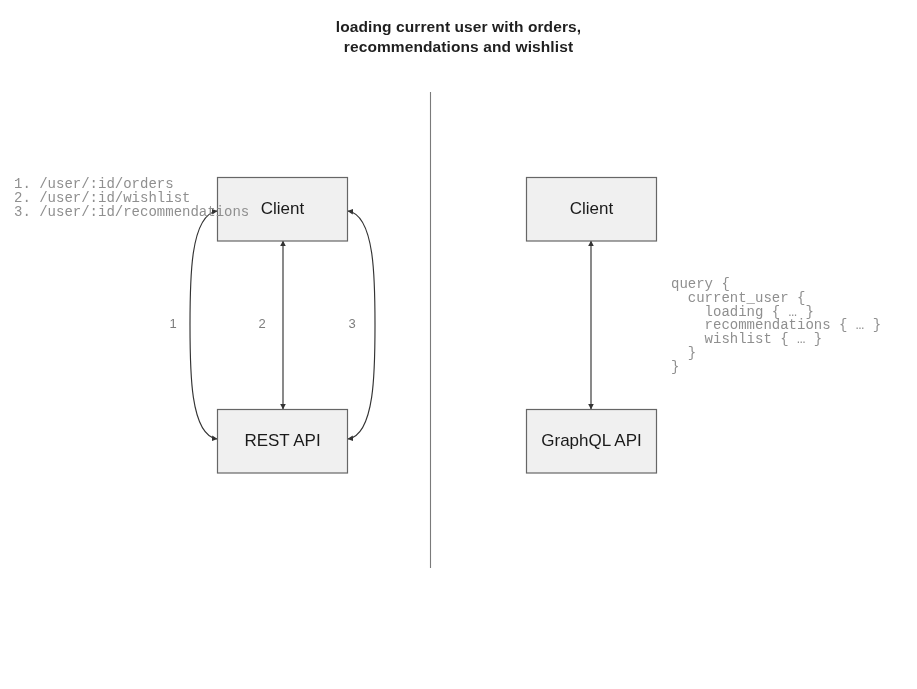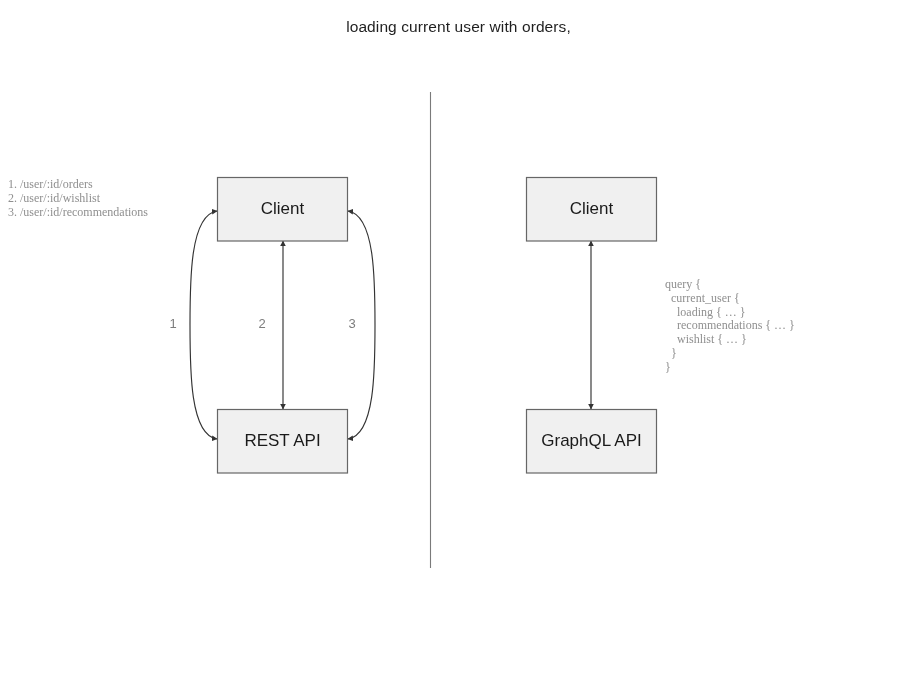--- a/index.html
+++ b/index.html
@@ -30,21 +30,21 @@
     position: absolute;
     left: 0;
     top: 17px;
     width: 917px;
     text-align: center;
     font-size: 15.5px;
     line-height: 20px;
     color: #1f1f1f;
     letter-spacing: 0.1px;
   }
-  .title .line { display: block; }
+  .title .line { display: block; font-weight: bold; }
 
   
   svg.diagram {
     position: absolute;
     left: 0; top: 0;
     width: 917px;
     height: 689px;
     overflow: visible;
   }
 
@@ -73,42 +73,44 @@
     font-family: "Liberation Sans", sans-serif;
     font-size: 13px;
     fill: #7d7d7d;
     text-anchor: middle;
     dominant-baseline: middle;
   }
 
   
   .code-block {
     position: absolute;
-    font-family: Liberation Serif, serif;
-    font-size: 12px;
+    font-family: Liberation Mono, monospace;
+    font-size: 14px;
     line-height: 13.8px;
     color: #8f8f8f;
     white-space: pre;
+    margin-left: 6px;
   }
   #rest-endpoint-list {
     left: 8px;
     top: 178px;
   }
   #graphql-query-block {
     left: 665px;
     top: 278px;
   }
 </style>
 </head>
 <body>
 
 <div class="canvas">
 
   <div class="title">
     <span class="line">loading current user with orders,</span>
+    <span class="line">recommendations and wishlist</span>
   </div>
 
   <svg class="diagram" viewBox="0 0 917 689">
     <defs>
       <marker id="arrow-end" viewBox="0 0 10 10" refX="9" refY="5" markerWidth="5" markerHeight="5" orient="auto-start-reverse">
         <path d="M 0 0 L 10 5 L 0 10 z" fill="#333333"></path>
       </marker>
       <marker id="arrow-start" viewBox="0 0 10 10" refX="9" refY="5" markerWidth="5" markerHeight="5" orient="auto-start-reverse">
         <path d="M 0 0 L 10 5 L 0 10 z" fill="#333333"></path>
       </marker>

